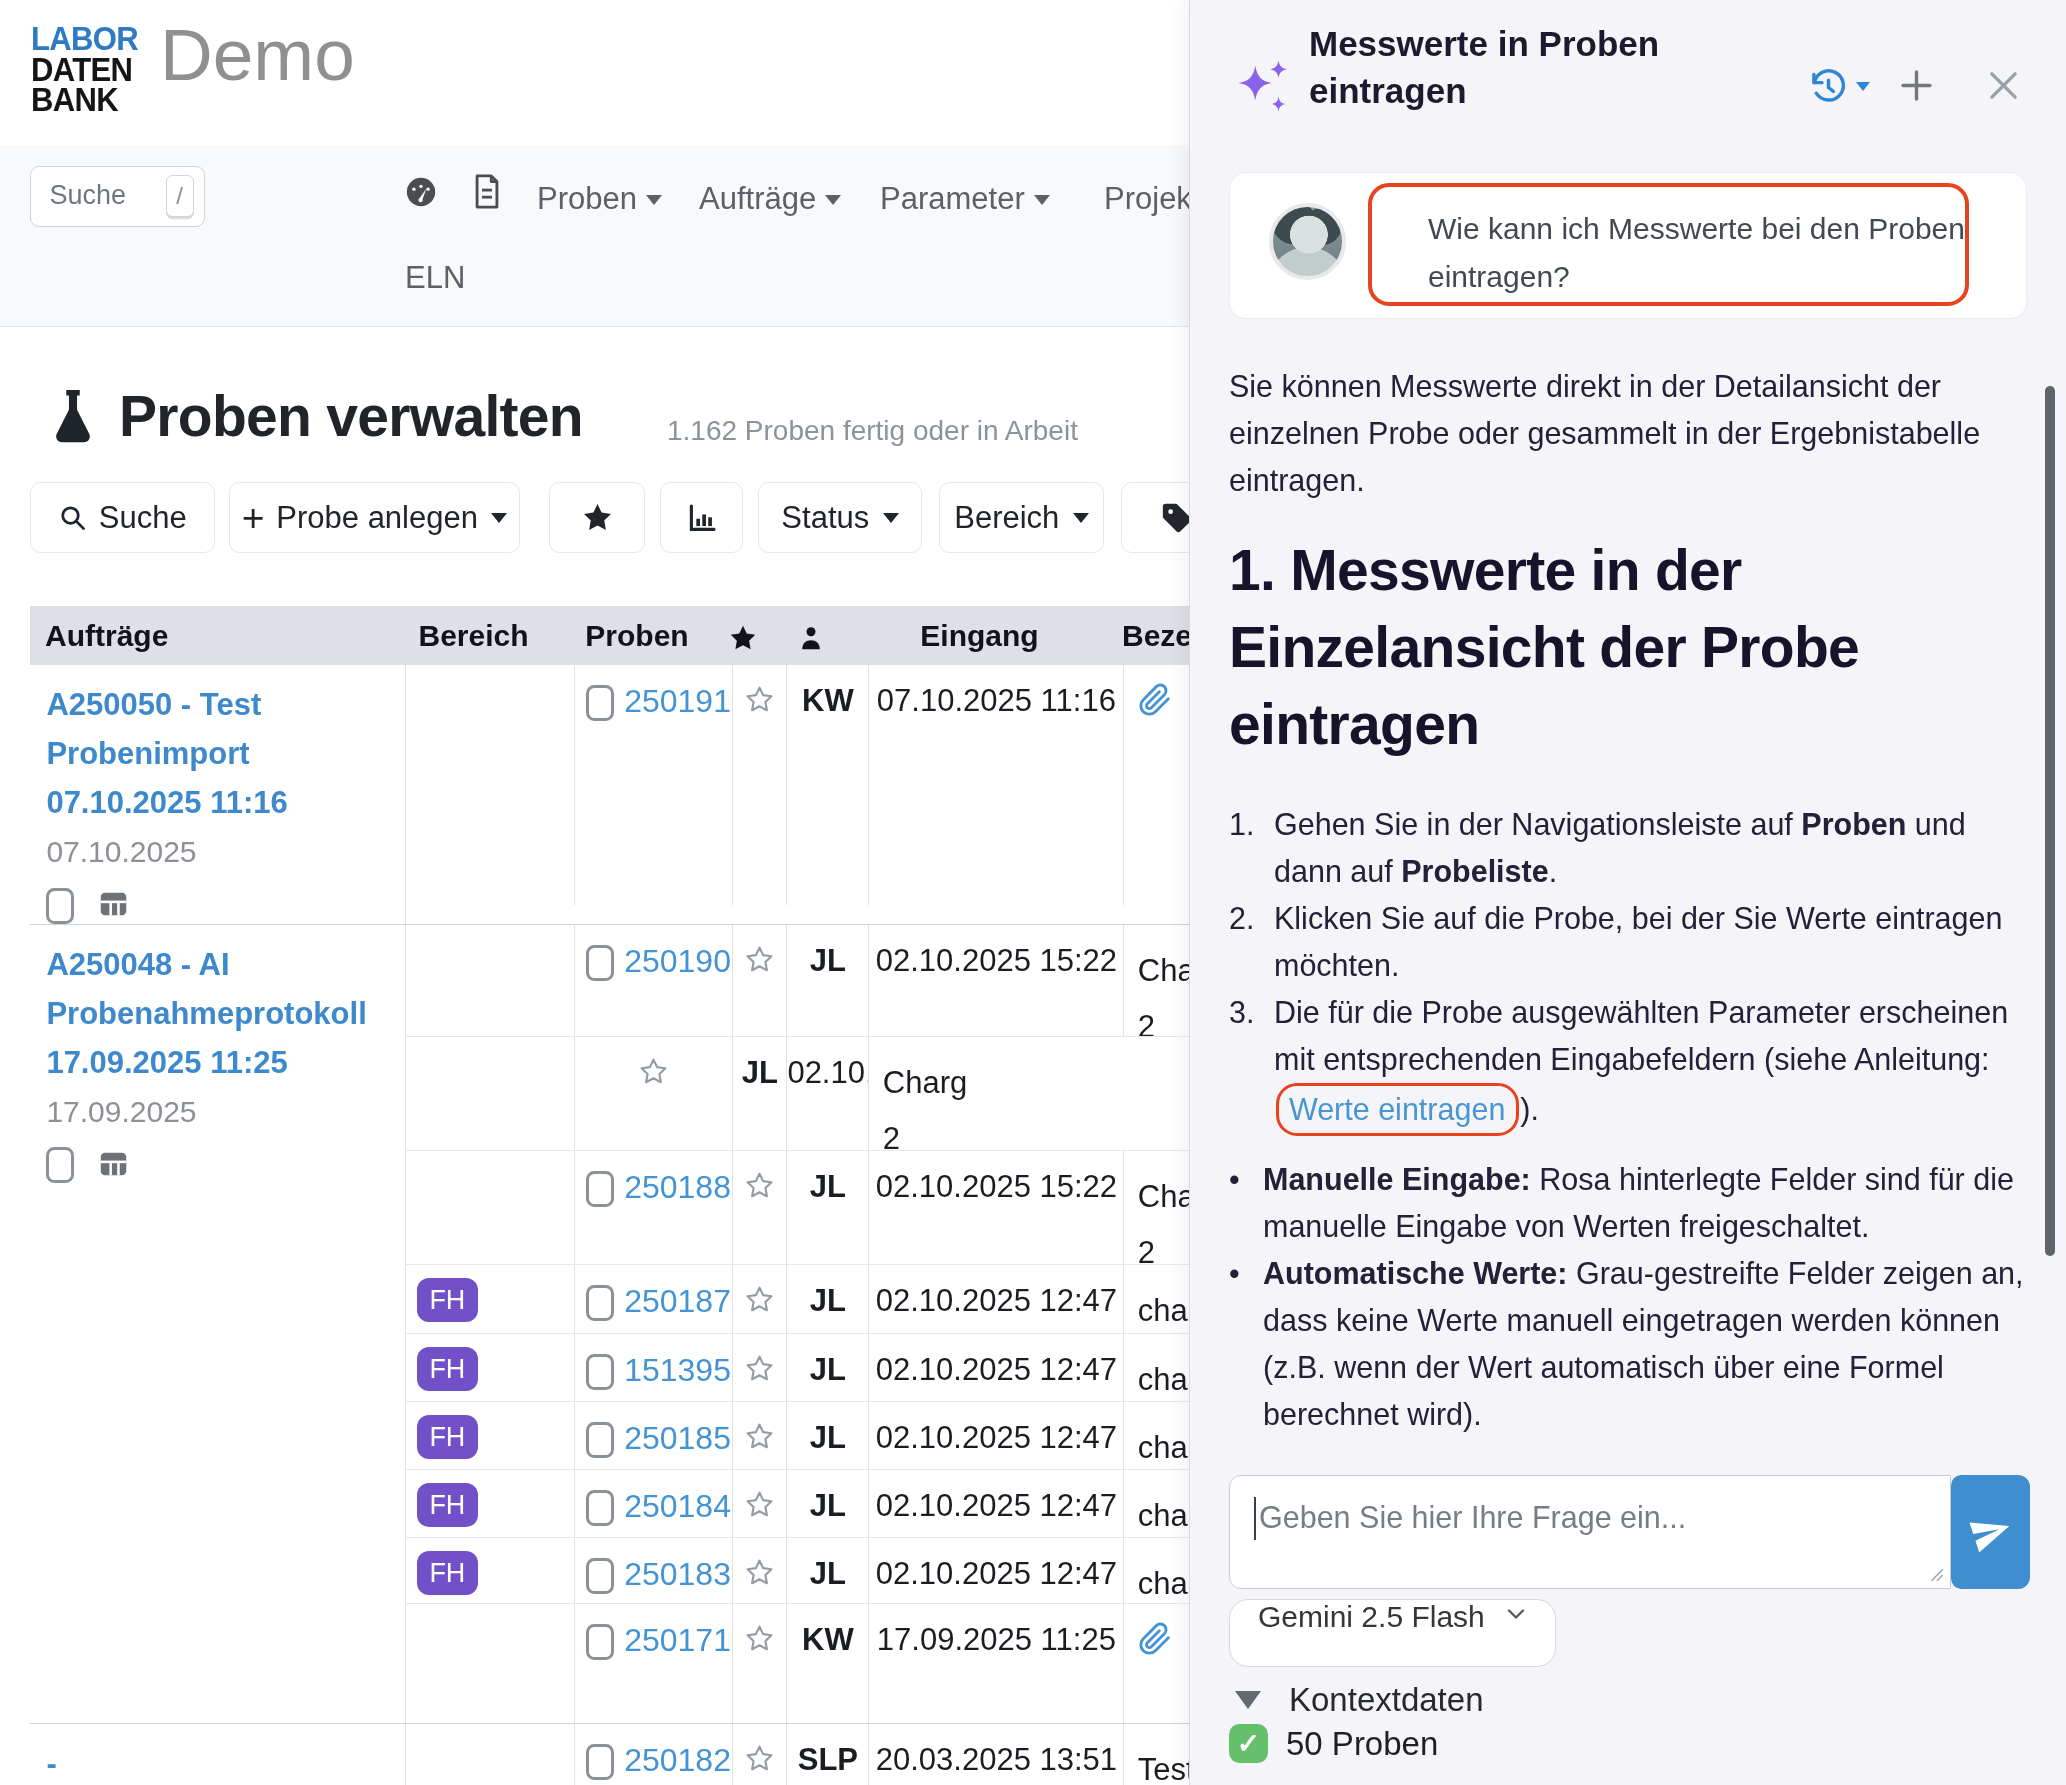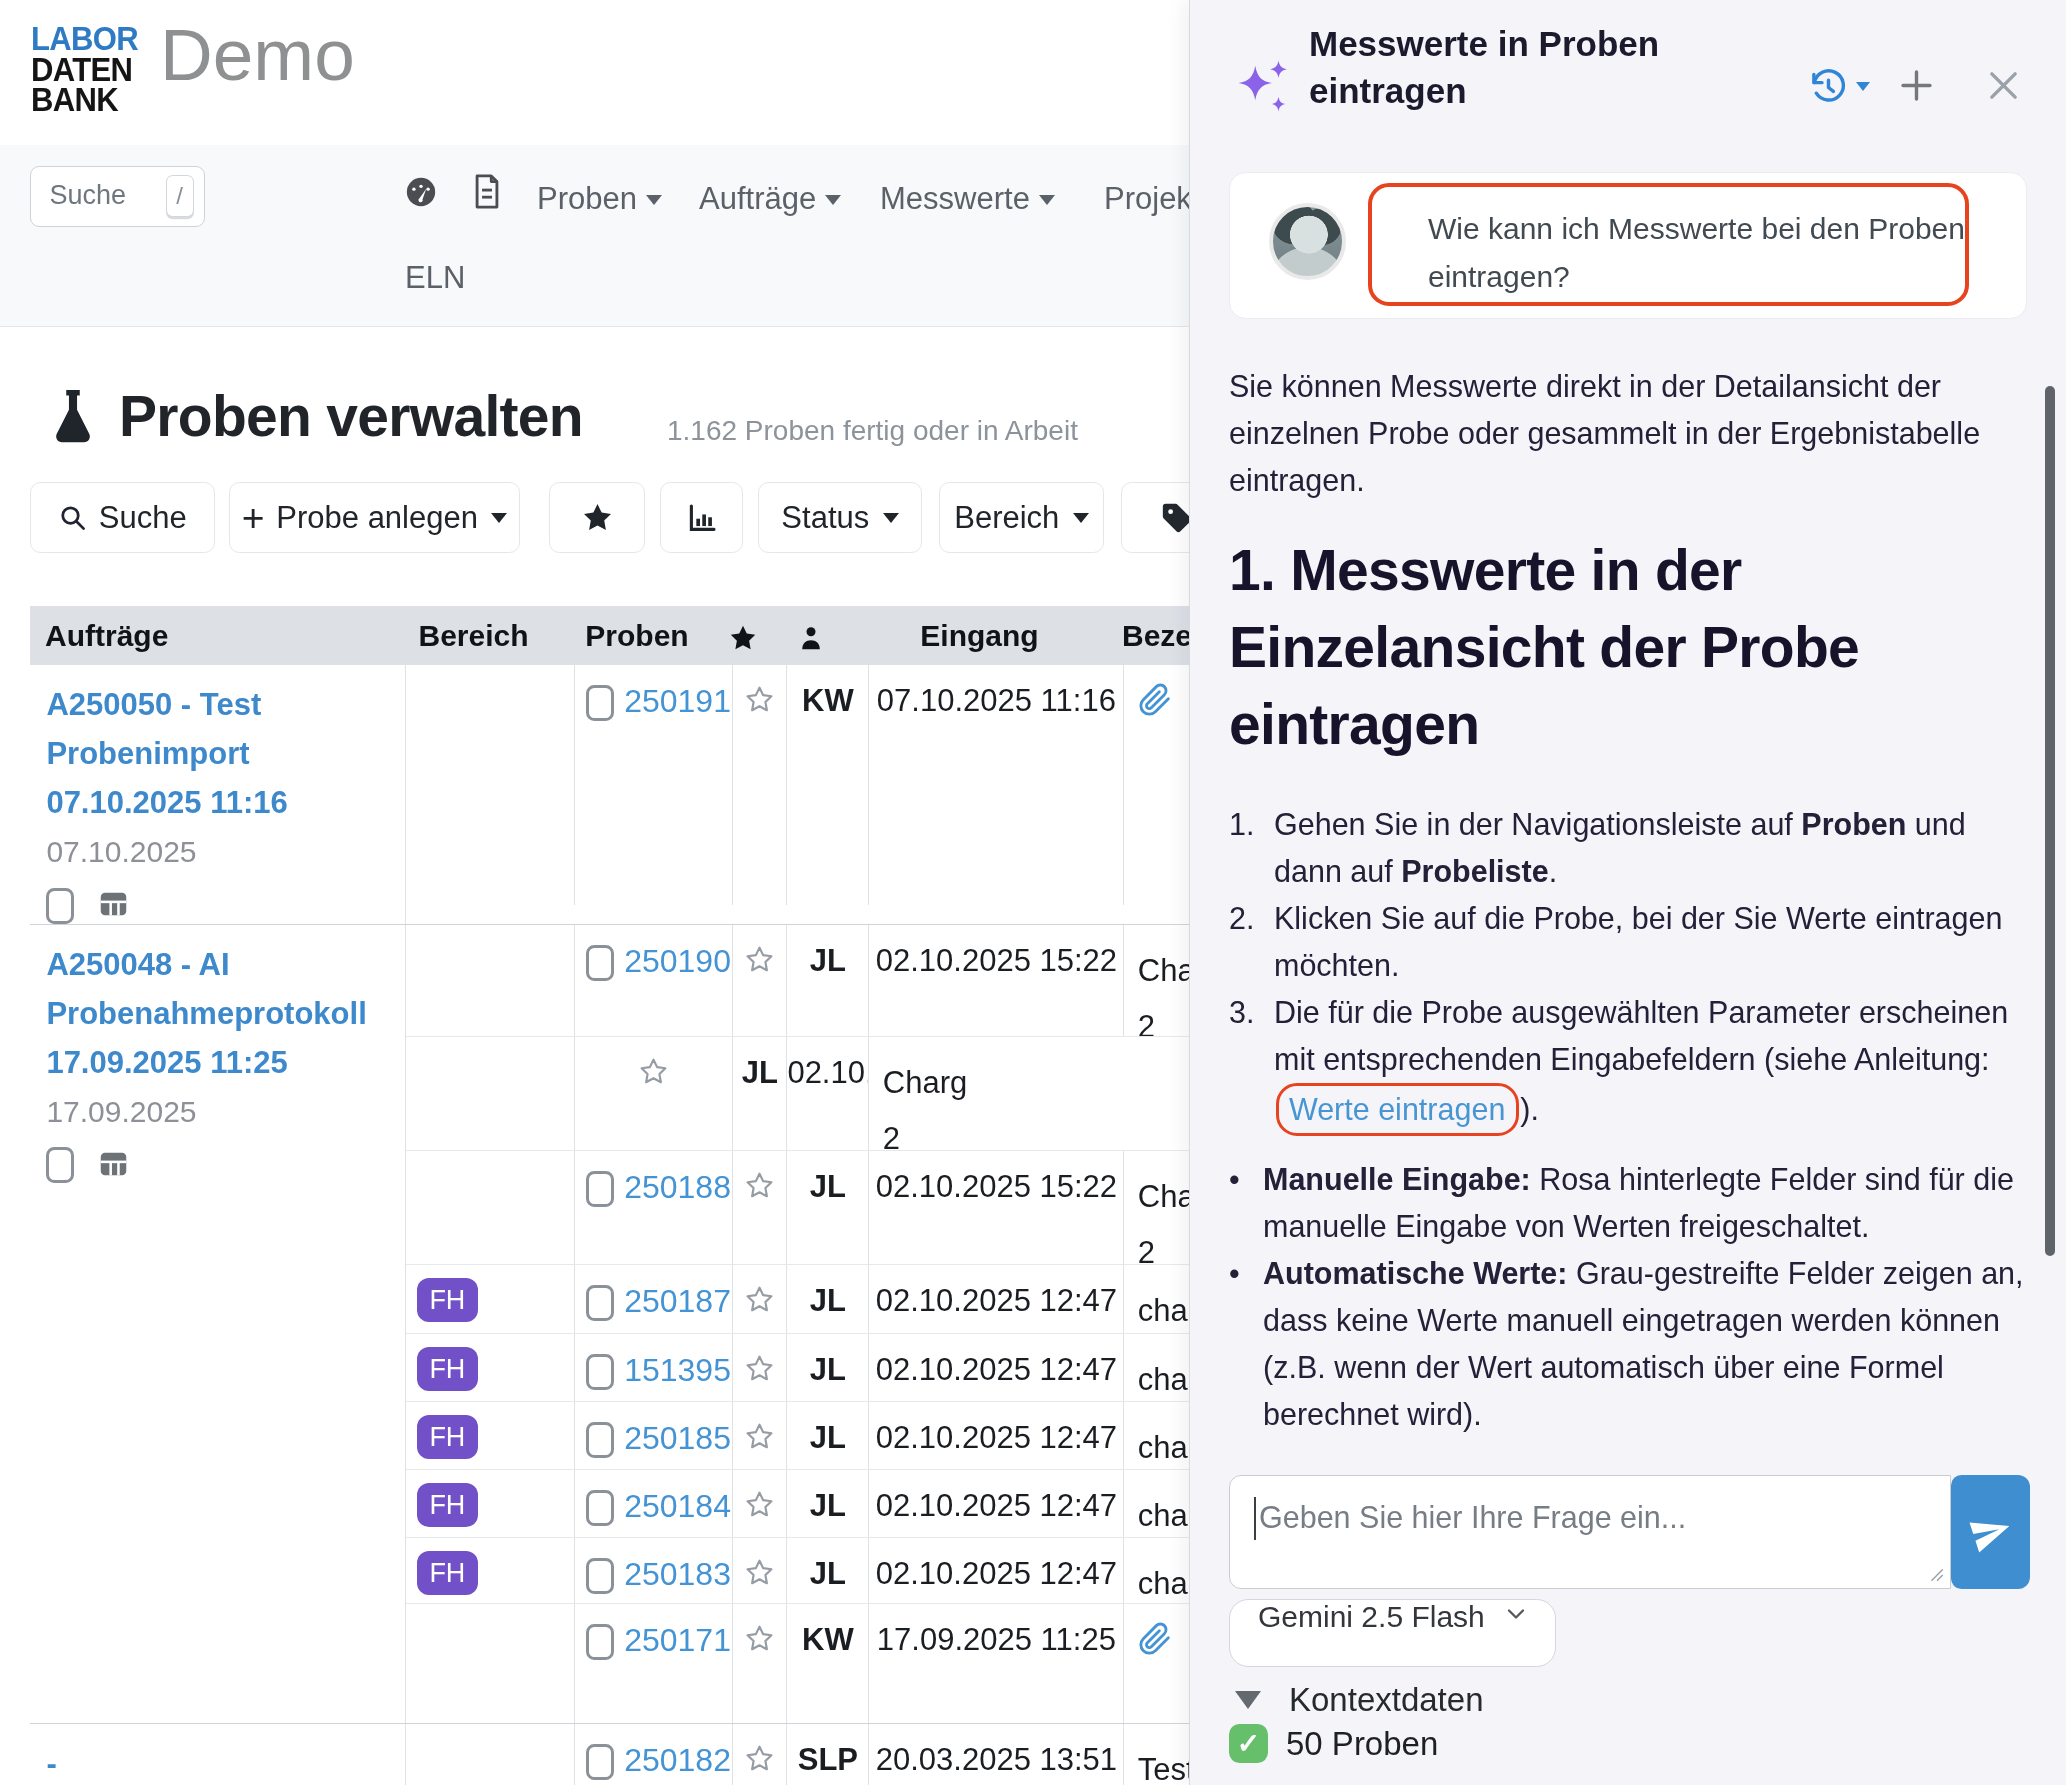--- a/index.html
+++ b/index.html
@@ -145,21 +145,21 @@
 
   <svg class="abs iconbtn" style="left:470px;top:27px" width="34" height="39" viewBox="0 0 24 26">
     <path d="M5 2h10l4 4v18H5z" fill="none" stroke="#4a4d52" stroke-width="2" stroke-linejoin="round"></path>
     <path d="M15 2v4h4" fill="none" stroke="#4a4d52" stroke-width="2" stroke-linejoin="round"></path>
     <line x1="8.5" y1="12" x2="15.5" y2="12" stroke="#4a4d52" stroke-width="2"></line>
     <line x1="8.5" y1="17" x2="15.5" y2="17" stroke="#4a4d52" stroke-width="2"></line>
   </svg>
 
   <div class="abs nav-item" style="left:537px"><span>Proben</span><span class="nav-caret"></span></div>
   <div class="abs nav-item" style="left:699px"><span>Aufträge</span><span class="nav-caret"></span></div>
-  <div class="abs nav-item" style="left:880px"><span>Messwerte</span><span class="nav-caret"></span></div>
+  <div class="abs nav-item" style="left:880px"><span>Parameter</span><span class="nav-caret"></span></div>
   <div class="abs nav-item" style="left:1104px"><span>Projekte</span><span class="nav-caret"></span></div>
   <div class="abs nav-eln">ELN</div>
 </div>
 
 <svg class="abs" style="left:46px;top:386px" width="54" height="71" viewBox="0 0 24 30">
   <path d="M9 1h6v2.4h-1.2v6.4l5.4 10.6a2.6 2.6 0 0 1-2.3 3.8H7.1a2.6 2.6 0 0 1-2.3-3.8L10.2 9.8V3.4H9z" fill="#20242b"></path>
 </svg>
 <div class="abs pagehead-title">Proben verwalten</div>
 <div class="abs pagehead-sub">1.162 Proben fertig oder in Arbeit</div>
 

